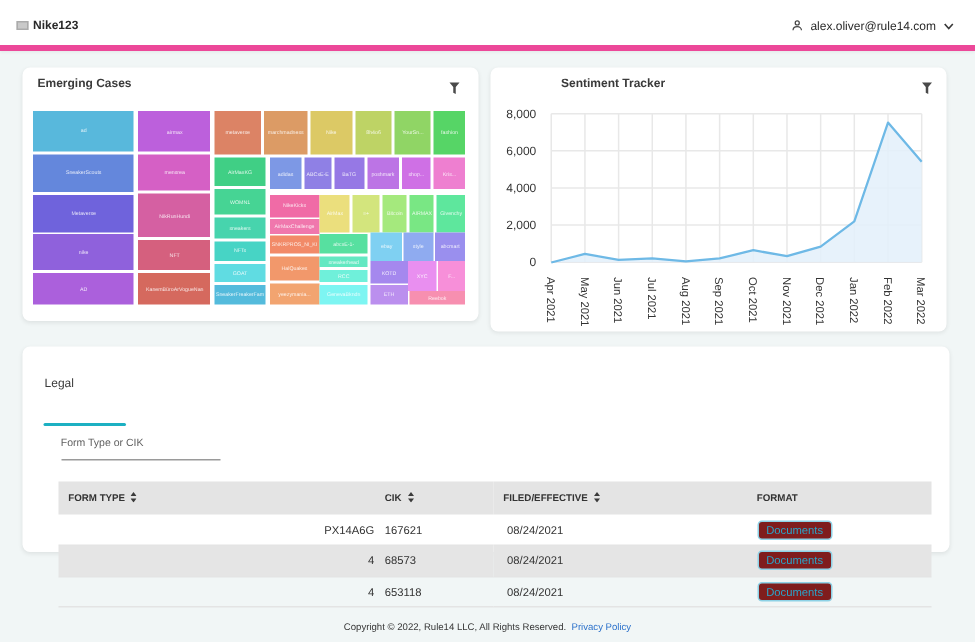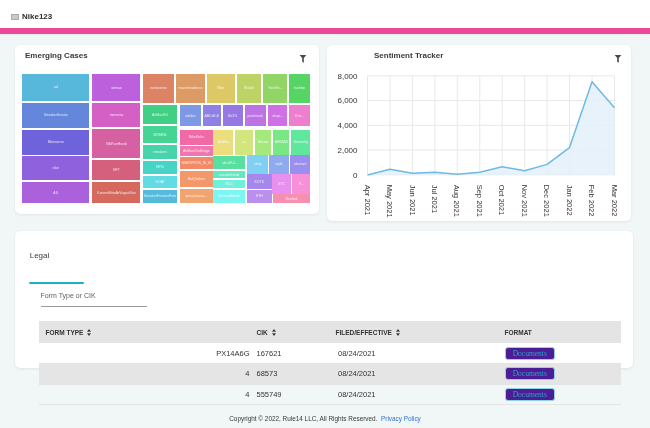--- a/index.html
+++ b/index.html
@@ -1,18 +1,18 @@
 <!DOCTYPE html>
 <html><head>
 <meta charset="utf-8">
 <style>
 * { margin:0; padding:0; box-sizing:border-box; }
 html,body { width:650px; height:428px; }
 body { font-family:"Liberation Sans",sans-serif; background:#f1f6f6; position:relative; overflow:hidden; }
-.topbar { position:absolute; top:0; left:0; width:650px; height:34px; background:#fff; border-bottom:6px solid #ec4899; box-shadow:0 1px 2px rgba(0,0,0,0.05); z-index:5; }
+.topbar { position:absolute; top:0; left:0; width:650px; height:34px; background:#fff; border-bottom:4px solid #ec4899; box-shadow:0 1px 2px rgba(0,0,0,0.05); z-index:5; }
 .menusq { position:absolute; left:11px; top:14px; width:8px; height:6px; background:#c9c9c9; border:1px solid #ababab; }
 .brand { position:absolute; left:22px; top:12px; font-size:8px; font-weight:bold; color:#2a2a2a; }
 .user { position:absolute; right:14px; top:0; height:34px; display:flex; align-items:center; }
 .user .email { font-size:8px; color:#2a2a2a; margin:0 5px 0 4px; }
 .card { position:absolute; background:#fff; border-radius:5px; box-shadow:0 1px 3px rgba(0,0,0,0.08); }
 .card-title { position:absolute; left:10.5px; top:51px; font-size:8px; font-weight:bold; color:#3a3a3a; }
 .funnel { position:absolute; top:54px; }
 #card-themes { left:14.5px; top:45px; width:304.5px; height:169px; }
 #card-sent { left:327px; top:45px; width:304px; height:176px; }
 #treemap { position:absolute; left:8px; top:28.5px; width:288px; height:130px; }
@@ -26,29 +26,39 @@
 .tab2 { left:92.9px; color:#424242; }
 .flabel { position:absolute; left:26px; top:61px; font-size:7px; color:#5f5f5f; }
 .finput { position:absolute; left:26px; top:74.5px; width:106.5px; border-bottom:1px solid #9a9a9a; }
 table.tbl { position:absolute; left:24px; top:90px; width:582px; border-collapse:collapse; font-size:7.5px; color:#333; }
 table.tbl th { background:#e4e4e4; font-size:6.5px; text-align:left; height:22px; padding-left:7px; color:#333; }
 table.tbl td { height:20.5px; padding-left:7px; border-bottom:1px solid #e4e4e4; }
 table.tbl td:first-child { padding-left:11.5px;text-align:right; }
 table.tbl td:nth-child(3) { padding-left:9.5px; }
 table.tbl tr.alt td { background:#e5e5e5; }
 .sorticon { margin-left:4px; vertical-align:-1px; }
-.docbtn { display:inline-block; width:50.5px; height:13px; line-height:12px; border:1px solid #8ed2e6; border-radius:3px; color:#2aa5ca; font-size:7.5px; text-align:center; background:#4c1d95;font-family:Liberation Serif, serif; }
+.docbtn { display:inline-block; width:50.5px; height:13px; line-height:12px; border:1px solid #8ed2e6; border-radius:3px; color:#2aa5ca; font-size:7.5px; text-align:center; background:#7f1d1d; }
 .footer { position:absolute; left:0; top:414.5px; width:650px; text-align:center; font-size:6.4px; color:#383838; }
 .footer .pp { color:#2d72cb; }
 </style>
 </head>
 <body>
 <div class="topbar">
   <div class="menusq"></div>
   <div class="brand">Nike123</div>
+  <div class="user">
+    <svg width="9" height="10" viewBox="0 0 24 24" fill="none" stroke="#444" stroke-width="2.2">
+        <circle cx="12" cy="7.5" r="3.6"></circle>
+        <path d="M4.5 20.5c0-4 3.4-6.5 7.5-6.5s7.5 2.5 7.5 6.5"></path>
+      </svg>
+    <span class="email">alex.oliver@rule14.com</span>
+    <svg width="7" height="9" viewBox="0 0 7 9" fill="none" stroke="#3a3a3a" stroke-width="1.1">
+        <path d="M0.8 3L3.5 6L6.2 3"></path>
+      </svg>
+  </div>
 </div>
 
 <div class="card" id="card-themes"></div>
 <div class="card" id="card-sent"></div>
 <div class="card-title" style="left:25px;">Emerging Cases</div>
 <div class="card-title" style="left:338px;padding-left:36px;">Sentiment Tracker</div>
 <svg class="funnel" style="left:299px;" width="8" height="10" viewBox="0 0 24 30" fill="#4a4a4a">
     <path d="M2 3h20l-7.5 9v14l-5-2.5V12z"></path>
   </svg>
 <svg class="funnel" style="left:613.5px;" width="8" height="10" viewBox="0 0 24 30" fill="#4a4a4a">
@@ -180,21 +190,21 @@
           <td><span class="docbtn">Documents</span></td>
         </tr>
     <tr class="alt">
           <td>4</td>
           <td>68573</td>
           <td>08/24/2021</td>
           <td><span class="docbtn">Documents</span></td>
         </tr>
     <tr>
           <td>4</td>
-          <td>555749</td>
+          <td>653118</td>
           <td>08/24/2021</td>
           <td><span class="docbtn">Documents</span></td>
         </tr>
   </tbody>
     </table>
 </div>
 
 <div class="footer">Copyright © 2022, Rule14 LLC, All Rights Reserved.&nbsp; <span class="pp">Privacy Policy</span></div>
 
 </body></html>

